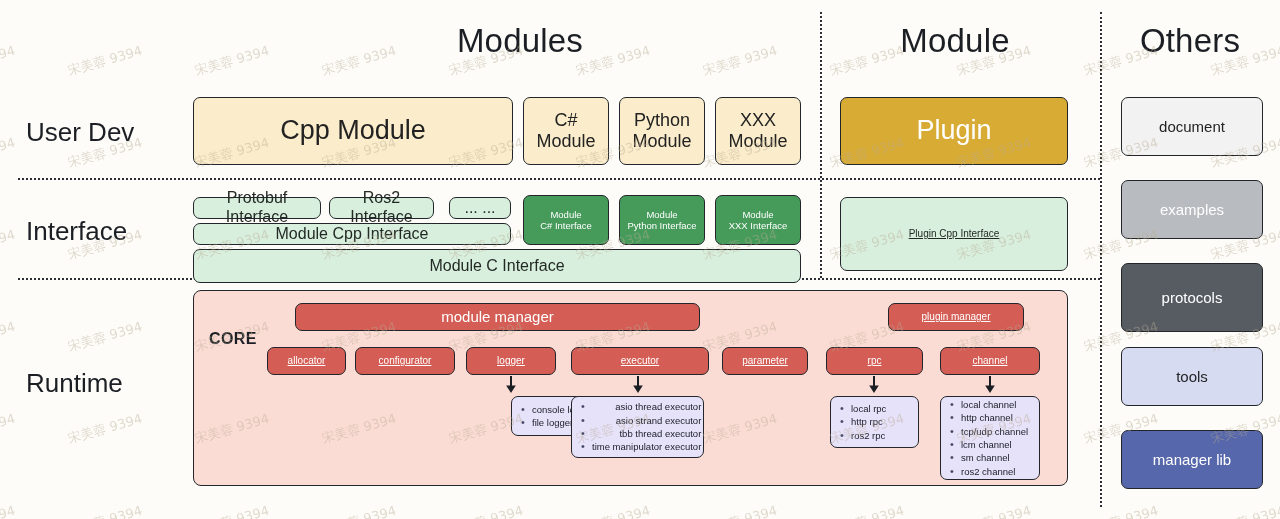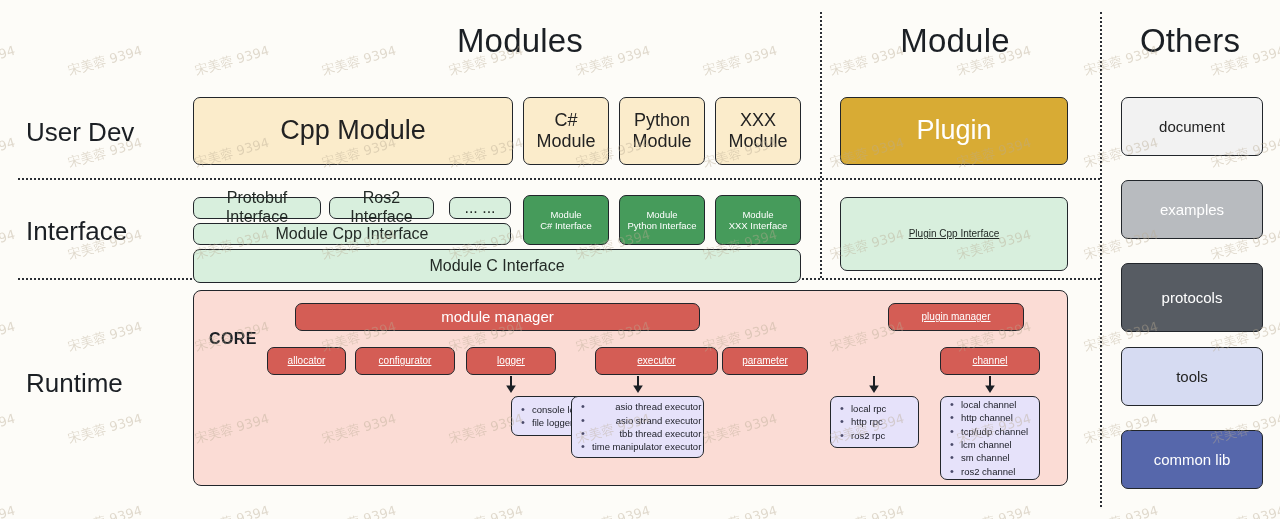--- a/index.html
+++ b/index.html
@@ -162,22 +162,23 @@
 
   <div class="bx core" style="left:193px;top:290px;width:875px;height:196px;border-radius:8px;z-index:12;"></div>
   <div id="core-label" style="left:209px;top:330px;">CORE</div>
 
   <div class="bx red t16" style="left:295px;top:303px;width:405px;height:28px;">module manager</div>
   <div class="bx red t13" style="left:888px;top:303px;width:136px;height:28px;">plugin manager</div>
 
   <div class="bx red t13" style="left:267px;top:347px;width:79px;height:28px;">allocator</div>
   <div class="bx red t13" style="left:355px;top:347px;width:100px;height:28px;">configurator</div>
   <div class="bx red t13" style="left:466px;top:347px;width:90px;height:28px;">logger</div>
-  <div class="bx red t13" style="left:595px;top:347px;width:123px;height:28px;">executor</div>
+  <div class="bx red t13" style="left:571px;top:347px;width:138px;height:28px;">executor</div>
   <div class="bx red t13" style="left:722px;top:347px;width:86px;height:28px;">parameter</div>
+  <div class="bx red t13" style="left:826px;top:347px;width:97px;height:28px;">rpc</div>
   <div class="bx red t13" style="left:940px;top:347px;width:100px;height:28px;">channel</div>
 
   <div class="arrow" style="left:504px;top:376px;">
     <svg width="14" height="18" viewBox="0 0 14 18">
         <path d="M7 0 L7 11" stroke="#1b1f24" stroke-width="2" fill="none"></path>
         <path d="M7 17 L2.2 9.5 L11.8 9.5 Z" fill="#1b1f24"></path>
       </svg>
   </div>
   <div class="arrow" style="left:631px;top:376px;">
     <svg width="14" height="18" viewBox="0 0 14 18">
@@ -227,21 +228,21 @@
         <li>lcm channel</li>
         <li>sm channel</li>
         <li>ros2 channel</li>
       </ul>
   </div>
 
   <div class="bx g1 t16" style="left:1121px;top:97px;width:142px;height:59px;">document</div>
   <div class="bx g2 t16" style="left:1121px;top:180px;width:142px;height:59px;">examples</div>
   <div class="bx g3 t16" style="left:1121px;top:263px;width:142px;height:69px;">protocols</div>
   <div class="bx g4 t16" style="left:1121px;top:347px;width:142px;height:59px;">tools</div>
-  <div class="bx g5 t16" style="left:1121px;top:430px;width:142px;height:59px;">common lib</div>
+  <div class="bx g5 t16" style="left:1121px;top:430px;width:142px;height:59px;">manager lib</div>
 
 </div>
 
 <div id="watermark">
     <div class="wm" style="left: -60px; top: 52px;">宋美蓉 9394</div>
     <div class="wm" style="left: 67px; top: 52px;">宋美蓉 9394</div>
     <div class="wm" style="left: 194px; top: 52px;">宋美蓉 9394</div>
     <div class="wm" style="left: 321px; top: 52px;">宋美蓉 9394</div>
     <div class="wm" style="left: 448px; top: 52px;">宋美蓉 9394</div>
     <div class="wm" style="left: 575px; top: 52px;">宋美蓉 9394</div>

